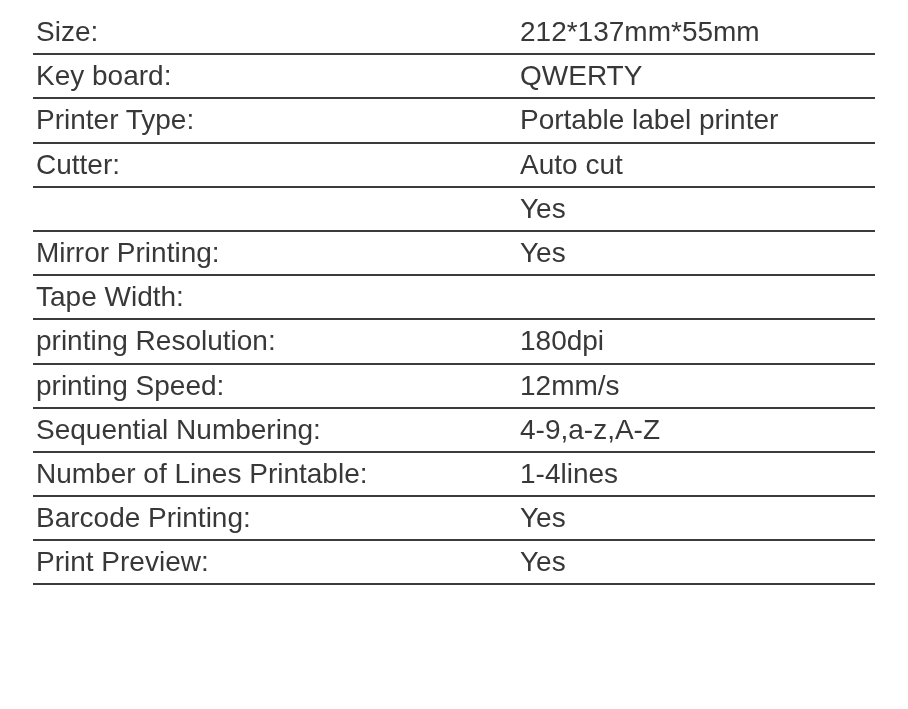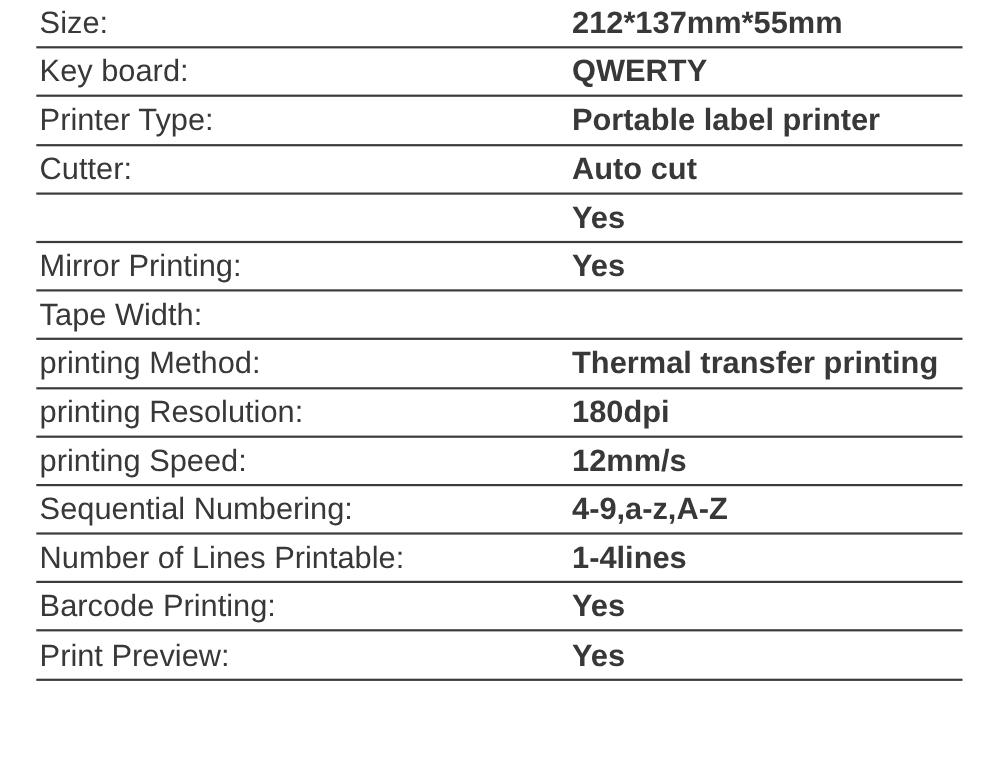--- a/index.html
+++ b/index.html
@@ -14,21 +14,21 @@
     height:709px;
     background:var(--bg);
     font-family:"Liberation Sans", sans-serif;
     color:var(--text);
     position:relative;
     overflow:hidden;
   }
   .spec-table{
     position:absolute;
     left:33px;
-    top:0;
+    top:11px;
     width:842px;
   }
   .spec-row{
     position:relative;
     display:flex;
     align-items:center;
     height:44.2px;
     border-bottom:2px solid var(--line);
   }
   .spec-label{
@@ -36,21 +36,20 @@
     line-height:1;
     padding-left:3px;
     white-space:nowrap;
   }
   .spec-value{
     position:absolute;
     left:487px;
     font-size:28px;
     line-height:1;
     white-space:nowrap;
-    font-weight:bold;
   }
 </style>
 </head>
 <body>
 
 <div class="spec-table">
   <div class="spec-row">
     <span class="spec-label">Size:</span>
     <span class="spec-value">212*137mm*55mm</span>
   </div>
@@ -77,24 +76,20 @@
   <div class="spec-row">
     <span class="spec-label">Mirror Printing:</span>
     <span class="spec-value">Yes</span>
   </div>
 
 
   <div class="spec-row">
     <span class="spec-label">Tape Width:</span>
   </div>
 
-  <div class="spec-row">
-    <span class="spec-label">printing Method:</span>
-    <span class="spec-value">Thermal transfer printing</span>
-  </div>
 
   <div class="spec-row">
     <span class="spec-label">printing Resolution:</span>
     <span class="spec-value">180dpi</span>
   </div>
 
   <div class="spec-row">
     <span class="spec-label">printing Speed:</span>
     <span class="spec-value">12mm/s</span>
   </div>

